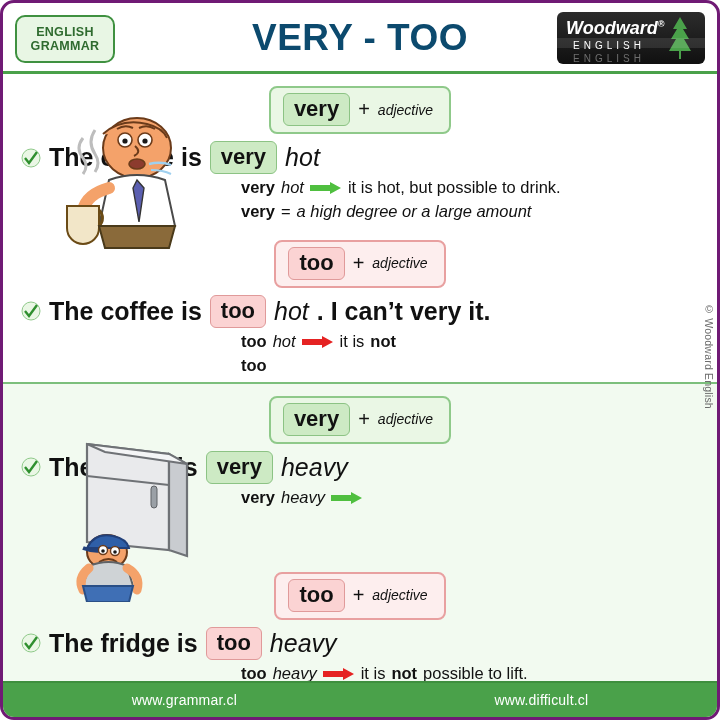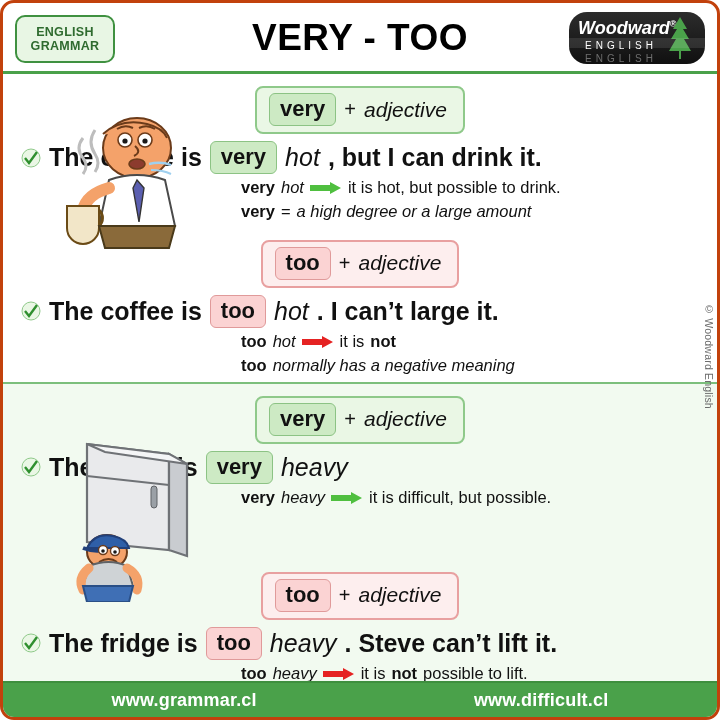--- a/index.html
+++ b/index.html
@@ -10,21 +10,21 @@
     width: 720px;
     height: 720px;
     font-family: "Liberation Sans", sans-serif;
     background: #ffffff;
   }
   .page {
     position: relative;
     width: 720px;
     height: 720px;
     box-sizing: border-box;
-    border: 3px solid #c2410c;
+    border: 3px solid #701a75;
     border-radius: 14px;
     background: #ffffff;
     overflow: hidden;
   }
 
   
   .header {
     position: relative;
     height: 68px;
   }
@@ -50,30 +50,30 @@
     letter-spacing: .3px;
   }
   .title {
     position: absolute;
     left: 0;
     right: 0;
     top: 14px;
     text-align: center;
     font-size: 37px;
     font-weight: bold;
-    color: #000000;
+    color: #0c4a6e;
     letter-spacing: .5px;
   }
   .logo {
     position: absolute;
     right: 12px;
     top: 9px;
-    width: 136px;
+    width: 148px;
     height: 52px;
-    border-radius: 18px;
+    border-radius: 6px;
     background: linear-gradient(#2c2c2c, #101010);
     overflow: hidden;
   }
   .logo .brand {
     position: absolute;
     left: 9px;
     top: 6px;
     color: #ffffff;
     font-size: 18px;
     font-style: italic;
@@ -148,21 +148,21 @@
     display: inline-block;
     padding: 2px 10px 3px 10px;
     border-radius: 6px;
     font-weight: bold;
     font-size: 22px;
     color: #111;
   }
   .kw.green { background: #cdeac4; border: 1px solid #8cc384; }
   .kw.red   { background: #fbd3d3; border: 1px solid #e09a9a; }
   .pattern .plus { font-size: 20px; color: #111; }
-  .pattern .adj { font-style: italic; font-size: 21px; color: #111; }
+  .pattern .adj { font-style: italic; font-size: 14px; color: #111; }
 
   .sentence {
     display: flex;
     align-items: center;
     gap: 8px;
     margin: 7px 0 2px 18px;
     font-size: 25px;
     color: #111;
   }
   .tick {
@@ -219,22 +219,22 @@
     bottom: 0;
     height: 34px;
     background: #4aa14a;
     display: flex;
     align-items: center;
     justify-content: space-around;
     border-top: 2px solid #3e8f3e;
   }
   .footer a {
     color: #ffffff;
-    font-size: 18px;
-    font-weight: bold;
+    font-size: 14px;
+    font-weight: normal;
     text-decoration: none;
     letter-spacing: .2px;
   }
 </style>
 </head>
 <body>
 
 <div class="page">
 
   <div class="header">
@@ -263,21 +263,20 @@
       <span class="adj">adjective</span>
     </div>
     <div class="sentence">
       <svg class="tick" viewBox="0 0 20 20">
         <circle cx="10" cy="10" r="9" fill="#eaf7e5" stroke="#8fc98a"></circle>
         <path d="M4 10 L8 15 L16 4" fill="none" stroke="#2f8f2f" stroke-width="2.4"></path>
       </svg>
       <span class="bold">The coffee is</span>
       <span class="kw green">very</span>
       <span class="ital">hot</span>
-      <span class="bold">, but I can drink it.</span>
     </div>
     <div class="notes">
       <div class="note">
         <span class="b">very</span>
         <span class="i">hot</span>
         <svg class="arrow" viewBox="0 0 32 12">
           <path d="M0 3 H20 V0 L31 6 L20 12 V9 H0 Z" fill="#4fbf3f"></path>
         </svg>
         <span>it is hot, but possible to drink.</span>
       </div>
@@ -328,35 +327,34 @@
       <span class="adj">adjective</span>
     </div>
     <div class="sentence">
       <svg class="tick" viewBox="0 0 20 20">
         <circle cx="10" cy="10" r="9" fill="#eaf7e5" stroke="#8fc98a"></circle>
         <path d="M4 10 L8 15 L16 4" fill="none" stroke="#2f8f2f" stroke-width="2.4"></path>
       </svg>
       <span class="bold">The coffee is</span>
       <span class="kw red">too</span>
       <span class="ital">hot</span>
-      <span class="bold">. I can’t large it.</span>
+      <span class="bold">. I can’t very it.</span>
     </div>
     <div class="notes">
       <div class="note">
         <span class="b">too</span>
         <span class="i">hot</span>
         <svg class="arrow" viewBox="0 0 32 12">
           <path d="M0 3 H20 V0 L31 6 L20 12 V9 H0 Z" fill="#e52222"></path>
         </svg>
         <span>it is</span>
         <span class="b">not</span>
       </div>
       <div class="note">
         <span class="b">too</span>
-        <span class="i">normally has a negative meaning</span>
       </div>
     </div>
   </div>
 
   <div class="section alt">
     <div class="pattern green">
       <span class="kw green">very</span>
       <span class="plus">+</span>
       <span class="adj">adjective</span>
     </div>
@@ -369,38 +367,36 @@
       <span class="kw green">very</span>
       <span class="ital">heavy</span>
     </div>
     <div class="notes">
       <div class="note">
         <span class="b">very</span>
         <span class="i">heavy</span>
         <svg class="arrow" viewBox="0 0 32 12">
           <path d="M0 3 H20 V0 L31 6 L20 12 V9 H0 Z" fill="#4fbf3f"></path>
         </svg>
-        <span>it is difficult, but possible.</span>
       </div>
     </div>
 
     <div class="pattern red" style="margin-top:62px;">
       <span class="kw red">too</span>
       <span class="plus">+</span>
       <span class="adj">adjective</span>
     </div>
     <div class="sentence">
       <svg class="tick" viewBox="0 0 20 20">
         <circle cx="10" cy="10" r="9" fill="#eaf7e5" stroke="#8fc98a"></circle>
         <path d="M4 10 L8 15 L16 4" fill="none" stroke="#2f8f2f" stroke-width="2.4"></path>
       </svg>
       <span class="bold">The fridge is</span>
       <span class="kw red">too</span>
       <span class="ital">heavy</span>
-      <span class="bold">. Steve can’t lift it.</span>
     </div>
     <div class="notes">
       <div class="note">
         <span class="b">too</span>
         <span class="i">heavy</span>
         <svg class="arrow" viewBox="0 0 32 12">
           <path d="M0 3 H20 V0 L31 6 L20 12 V9 H0 Z" fill="#e52222"></path>
         </svg>
         <span>it is</span>
         <span class="b">not</span>

